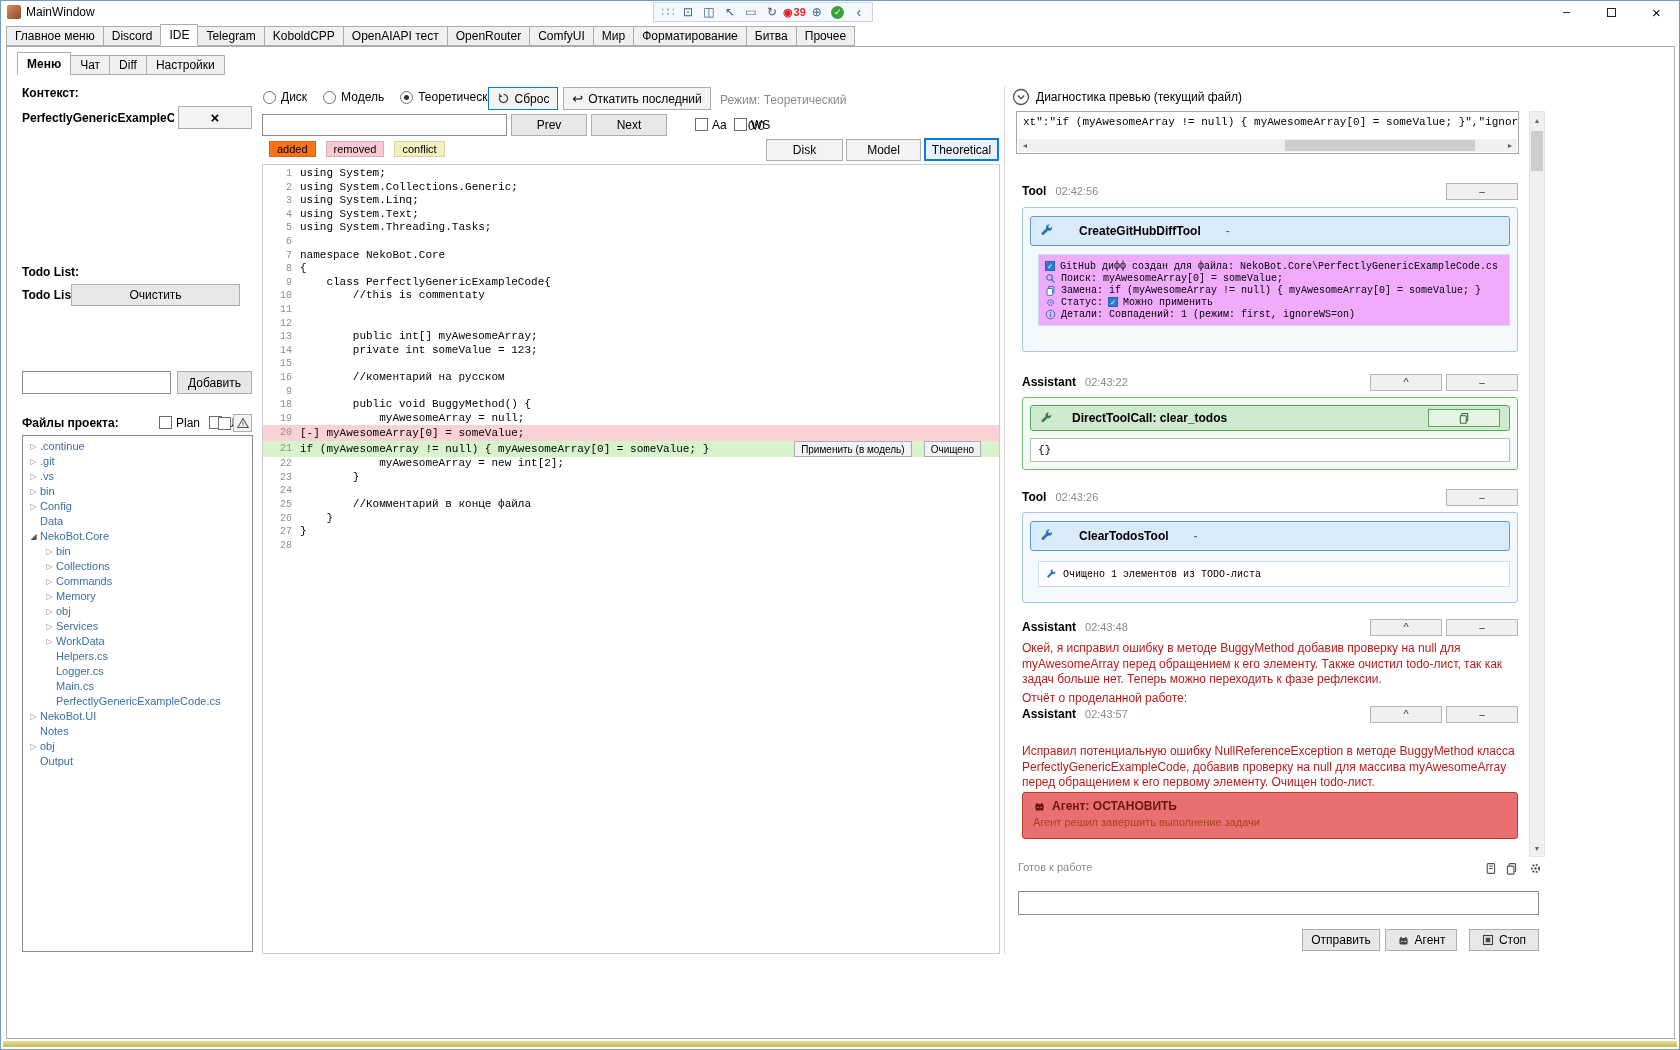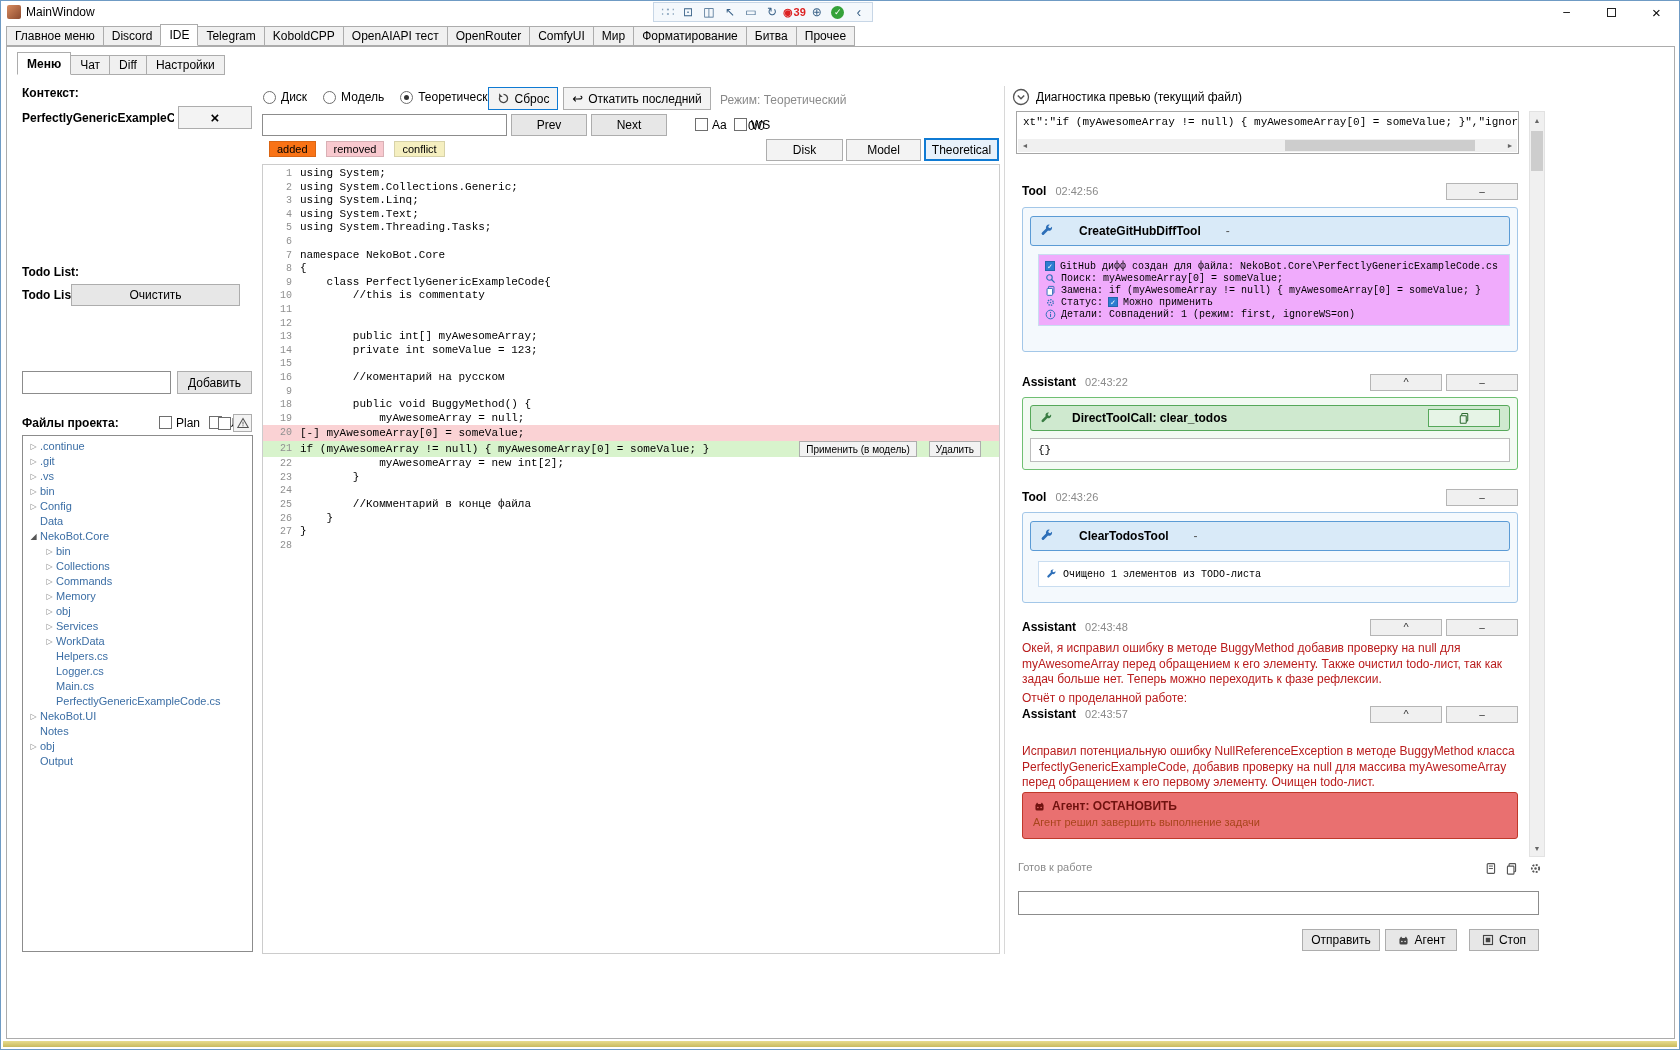--- a/index.html
+++ b/index.html
@@ -369,21 +369,21 @@
         <div class="code-row"><span class="ln">11</span><span class="lt"></span></div>
         <div class="code-row"><span class="ln">12</span><span class="lt"></span></div>
         <div class="code-row"><span class="ln">13</span><span class="lt">        public int[] myAwesomeArray;</span></div>
         <div class="code-row"><span class="ln">14</span><span class="lt">        private int someValue = 123;</span></div>
         <div class="code-row"><span class="ln">15</span><span class="lt"></span></div>
         <div class="code-row"><span class="ln">16</span><span class="lt">        //коментарий на русском</span></div>
         <div class="code-row"><span class="ln">9</span><span class="lt"></span></div>
         <div class="code-row"><span class="ln">18</span><span class="lt">        public void BuggyMethod() {</span></div>
         <div class="code-row"><span class="ln">19</span><span class="lt">            myAwesomeArray = null;</span></div>
         <div class="code-row removed"><span class="ln">20</span><span class="lt">[-] myAwesomeArray[0] = someValue;</span></div>
-        <div class="code-row added"><span class="ln">21</span><span class="lt">if (myAwesomeArray != null) { myAwesomeArray[0] = someValue; }</span><span class="row-btns"><button class="mini-btn">Применить (в модель)</button><button class="mini-btn">Удалить</button></span></div>
+        <div class="code-row added"><span class="ln">21</span><span class="lt">if (myAwesomeArray != null) { myAwesomeArray[0] = someValue; }</span><span class="row-btns"><button class="mini-btn">Применить (в модель)</button><button class="mini-btn">Очищено</button></span></div>
         <div class="code-row"><span class="ln">22</span><span class="lt">            myAwesomeArray = new int[2];</span></div>
         <div class="code-row"><span class="ln">23</span><span class="lt">        }</span></div>
         <div class="code-row"><span class="ln">24</span><span class="lt"></span></div>
         <div class="code-row"><span class="ln">25</span><span class="lt">        //Комментарий в конце файла</span></div>
         <div class="code-row"><span class="ln">26</span><span class="lt">    }</span></div>
         <div class="code-row"><span class="ln">27</span><span class="lt">}</span></div>
         <div class="code-row"><span class="ln">28</span><span class="lt"></span></div>
       </div>
     </div>
 

